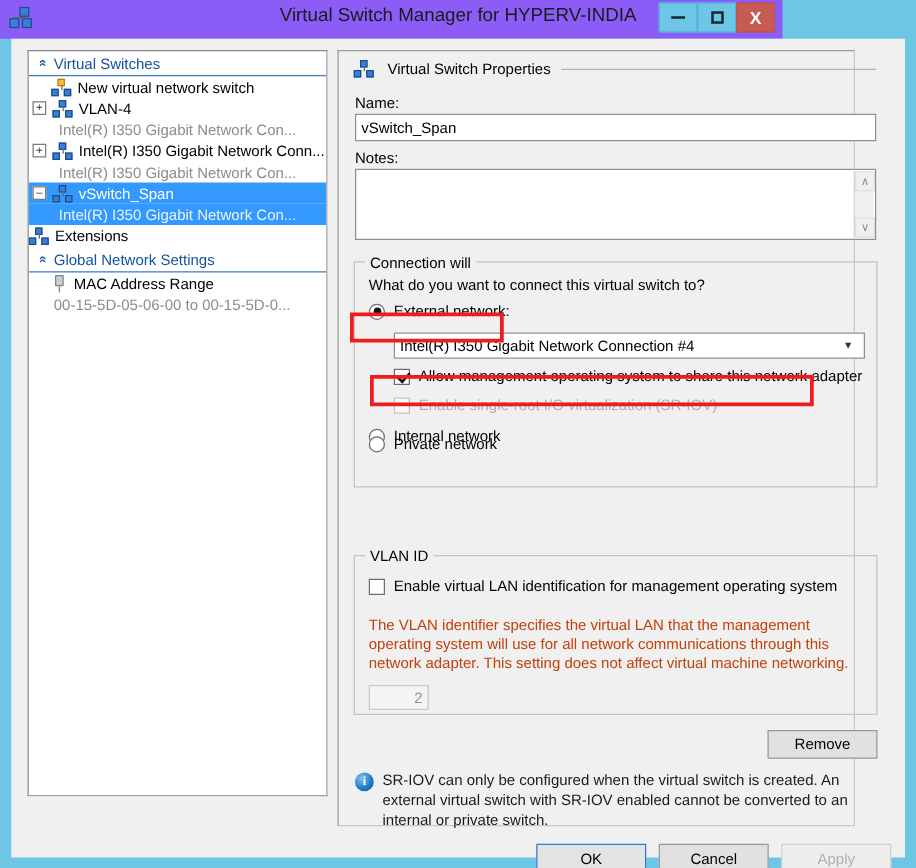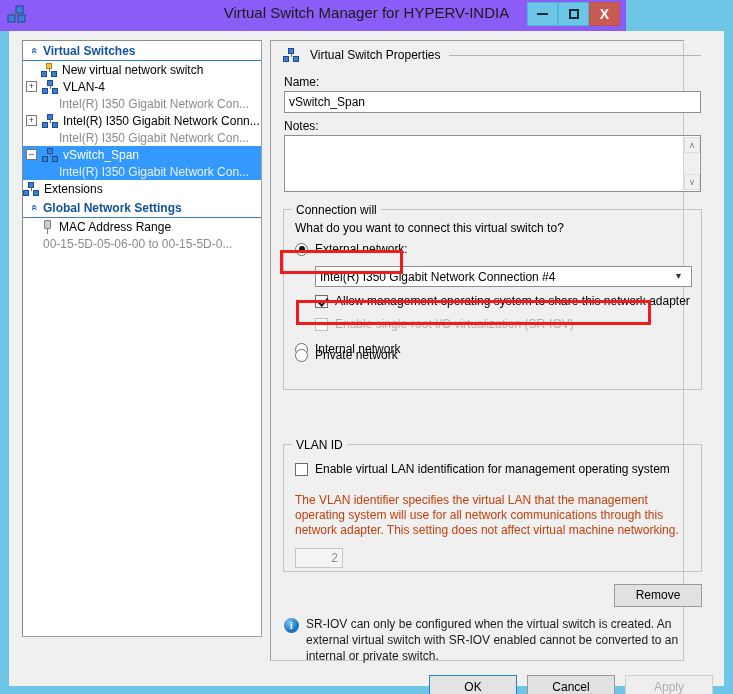--- a/index.html
+++ b/index.html
@@ -83,21 +83,21 @@
     padding-left: 4px;
     border-bottom: 1px solid #3a7ebf;
     cursor: pointer;
   }
   .tree-head .chev {
     color: #1a5fb4; font-size: 11px; font-weight: bold;
     width: 14px; text-align: center;
     line-height: 1;
   }
   .tree-head .lbl {
-    color: #14529e; font-weight: bold; font-size: 12px;
+    color: #14529e; font-weight: normal; font-size: 12px;
     margin-left: 2px;
   }
   .tree-row {
     position: relative;
     height: 17px;
     display: flex; align-items: center;
     white-space: nowrap;
     cursor: default;
     font-size: 12px;
   }
@@ -108,21 +108,21 @@
     background: #fff;
     display: inline-flex; align-items: center; justify-content: center;
     font-size: 9px; line-height: 1; color: #333;
     margin-left: 3px;
     cursor: pointer;
     flex: 0 0 auto;
   }
   .sub { color: #8b8b8b; }
   .tree-row.sel .sub { color: #e7f2ff; }
   .ind-1 { padding-left: 18px; }
-  .ind-2 { padding-left: 36px; }
+  .ind-2 { padding-left: 24px; }
   .ind-3 { }
 
   
   .sw-ico { position: relative; width: 17px; height: 14px; flex: 0 0 auto; margin-right: 4px; }
   .sw-ico i {
     position: absolute; width: 6px; height: 6px;
     background: #3a7fd5; border: 1px solid #1b4c8c; display: block;
   }
   .sw-ico .n1 { left: 5px; top: 0; }
   .sw-ico .n2 { left: 0px; top: 8px; }

